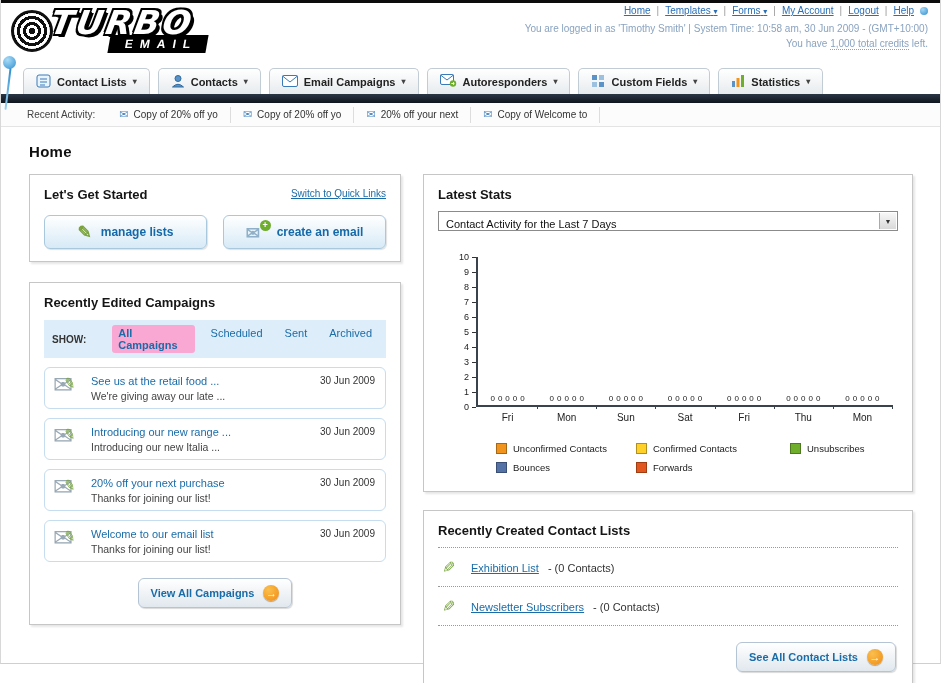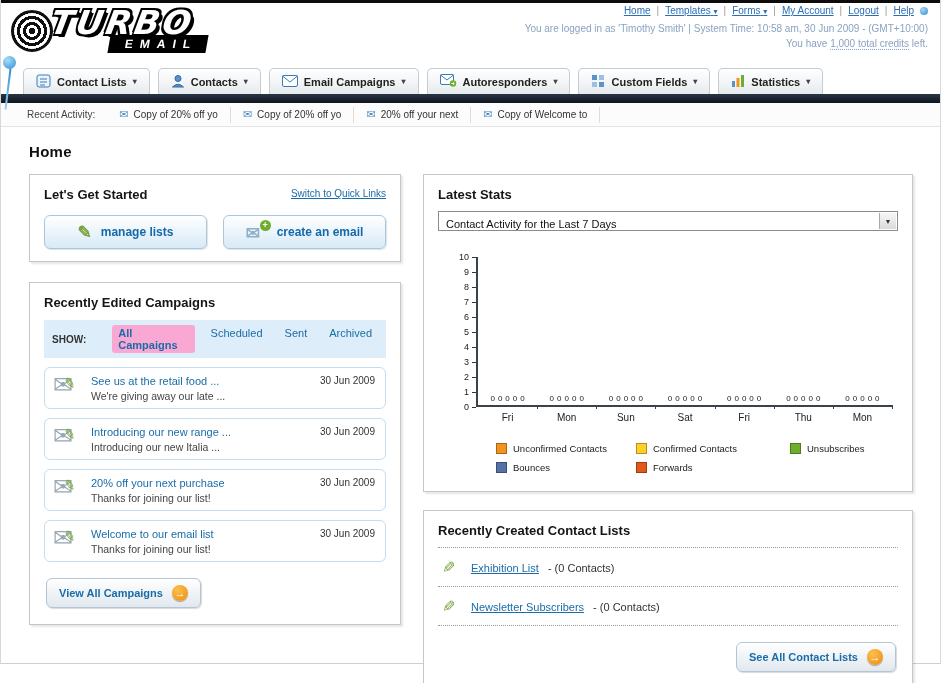--- a/index.html
+++ b/index.html
@@ -82,21 +82,21 @@
   .show-tab.selected { background:#f9a8d4; font-weight:bold;margin-left:12px; }
   .camp-item { border:1px solid #c5ddee; border-radius:6px; padding:6px 10px 6px 8px; margin-top:9px;
     display:flex; gap:8px; background:#fff; min-height:42px; position:relative; cursor:pointer; }
   .camp-icon { position:relative; width:30px; flex:0 0 30px; }
   .ci-env { position:absolute; left:0; top:-3px; font-size:24px; color:#98a8b4; }
   .ci-pen { position:absolute; left:11px; top:1px; font-size:14px; color:#76a33c; transform:rotate(10deg); }
   .camp-text { display:flex; flex-direction:column; gap:3px; padding-top:1px; }
   .camp-title { color:#1a6ca8; font-size:11px; }
   .camp-sub { color:#444; font-size:10.5px; }
   .camp-date { position:absolute; right:10px; top:7px; font-size:10px; color:#333; }
-  .camp-footer { display:flex; justify-content:flex-start; margin:16px 2px 4px; }
+  .camp-footer { display:flex; justify-content:center; margin:16px 2px 4px; }
 
   .action-btn { display:inline-flex; align-items:center; gap:9px; padding:6px 12px; cursor:pointer;
     border:1px solid #b4c4d4; border-radius:6px; background:linear-gradient(#ffffff, #e1e8ee);
     color:#1a6ca8; font-weight:bold; font-size:11px; box-shadow:1px 1px 1px rgba(0,0,0,.15); }
   .arrow-circle { width:16px; height:16px; border-radius:50%; display:flex; align-items:center; justify-content:center;
     background:radial-gradient(circle at 35% 30%, #fbbf4d, #ef8b12); color:#fff; font-size:11px; font-weight:bold;
     box-shadow:0 1px 1px rgba(0,0,0,.3); }
   .arrow-circle span { line-height:1; }
 
   

